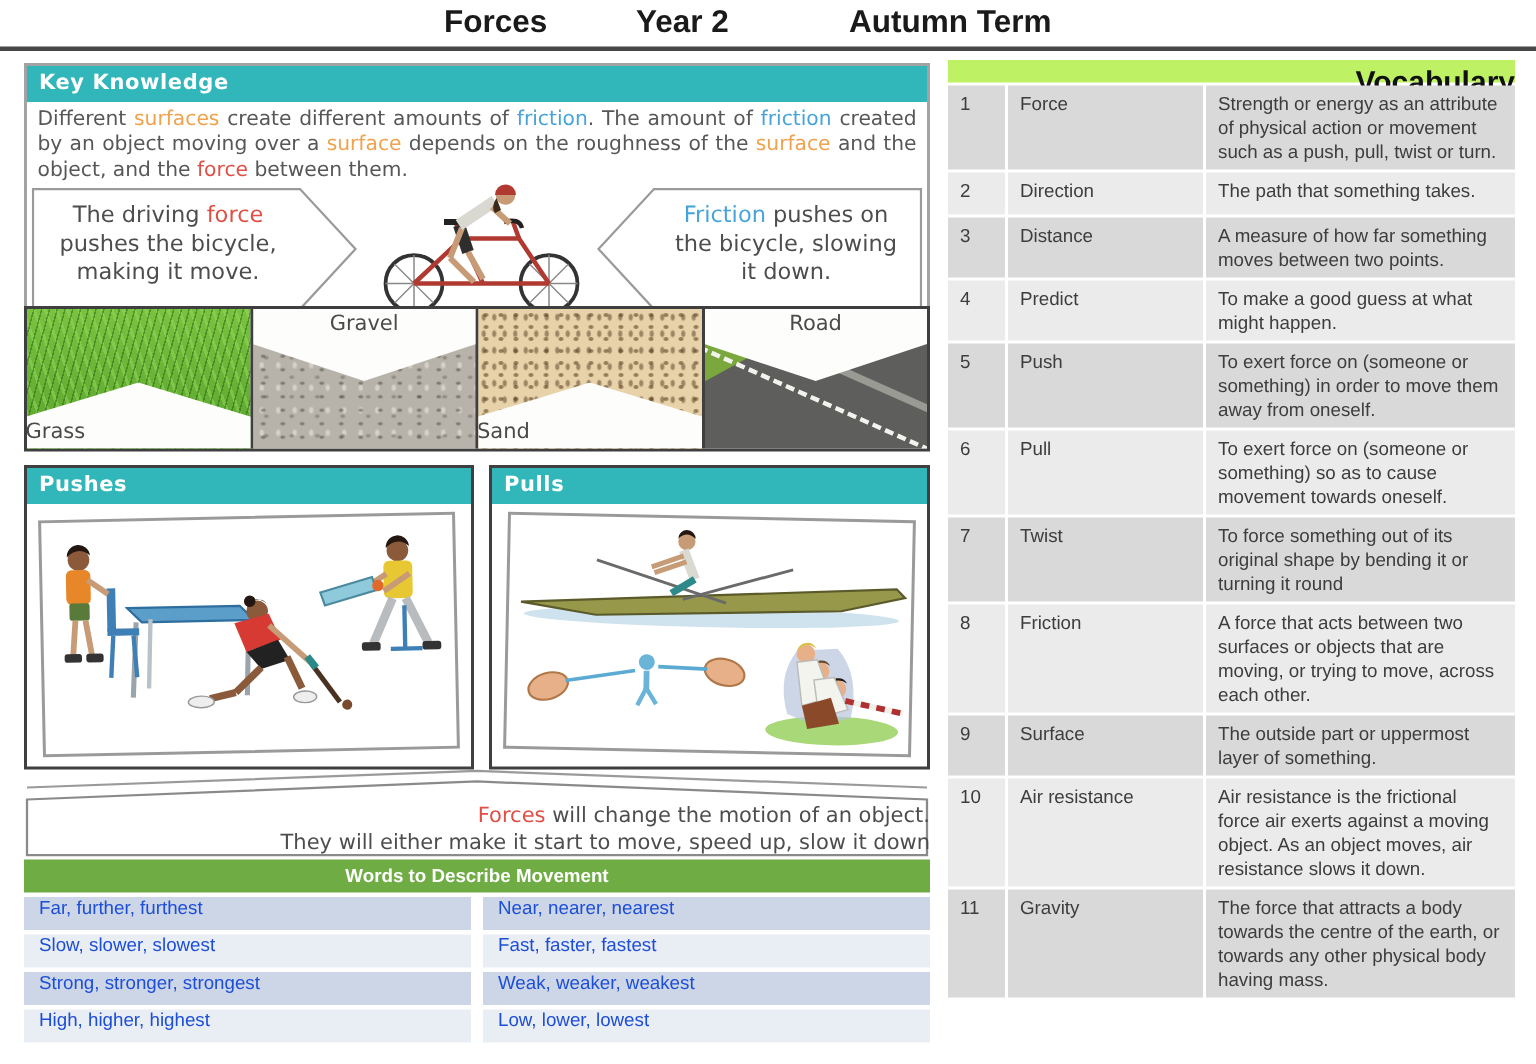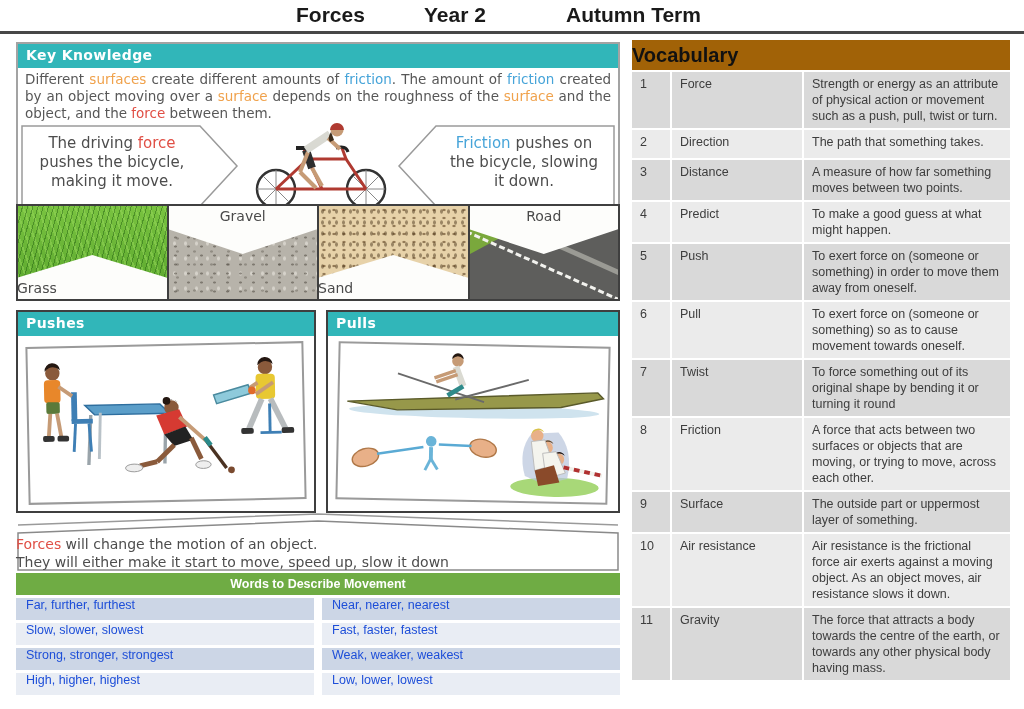--- a/index.html
+++ b/index.html
@@ -68,37 +68,37 @@
   .pp-box { position: absolute; top: 268px; height: 203px; border: 2px solid #3f3f3f; background: #fff; }
   #pushes-box { left: 0; width: 300px; }
   #pulls-box { left: 310px; width: 294px; }
   .pp-frame { position: absolute; left: 9px; right: 9px; top: 32px; bottom: 9px;
       border: 2px solid #9a9a9a; background: #fff; overflow: hidden; }
   #pushes-box .pp-frame { transform: rotate(-1.2deg); }
   #pulls-box .pp-frame { transform: rotate(1.2deg); }
 
   
   #statement { position: absolute; top: 470px; left: 0; width: 604px; height: 60px; }
-  .stmt-text { position: absolute; top: 23px; left: 0; width: 604px; text-align: left;
+  .stmt-text { position: absolute; top: 23px; left: 0; width: 604px; text-align: right;
       font-size: 14px; line-height: 18px; color: #4d4d4d; }
 
   
   #green-bar { position: absolute; top: 531px; left: 0; width: 604px; height: 22px;
       background: #6fac44; color: #fff; text-align: center;
       font: bold 12.5px "Liberation Sans", sans-serif; line-height: 22px; }
   #movement { position: absolute; top: 556px; left: 0; width: 604px; }
   .mrow { display: grid; grid-template-columns: 1fr 1fr; column-gap: 8px; margin-bottom: 3px; }
   .mcell { height: 22px; line-height: 22px; padding-left: 10px;
       font: 12.5px "Liberation Sans", sans-serif; color: #1d4ed8; }
   .m-dark { background: #ccd6e6; }
   .m-light { background: #e9edf4; }
 
   
   #vocab { position: absolute; left: 632px; top: 40px; width: 378px; }
-  #vocab-header { background: #a16207; height: 30px; text-align: left;
+  #vocab-header { background: #bef264; height: 15px; text-align: right;
       font: bold 20px "Liberation Sans", sans-serif; color: #111; line-height: 30px; }
   .vrow { display: grid; grid-template-columns: 38px 130px 1fr; column-gap: 2px;
       margin-top: 2px; min-height: 28px; }
   .vrow > div { padding: 4px 8px; font: 12.5px/16px "Liberation Sans", sans-serif; color: #3d3d3d; }
   .v-dark > div { background: #d9d9d9; }
   .v-light > div { background: #ebebeb; }
   .vnum { font-size: 13px; }
 </style>
 </head>
 <body>

